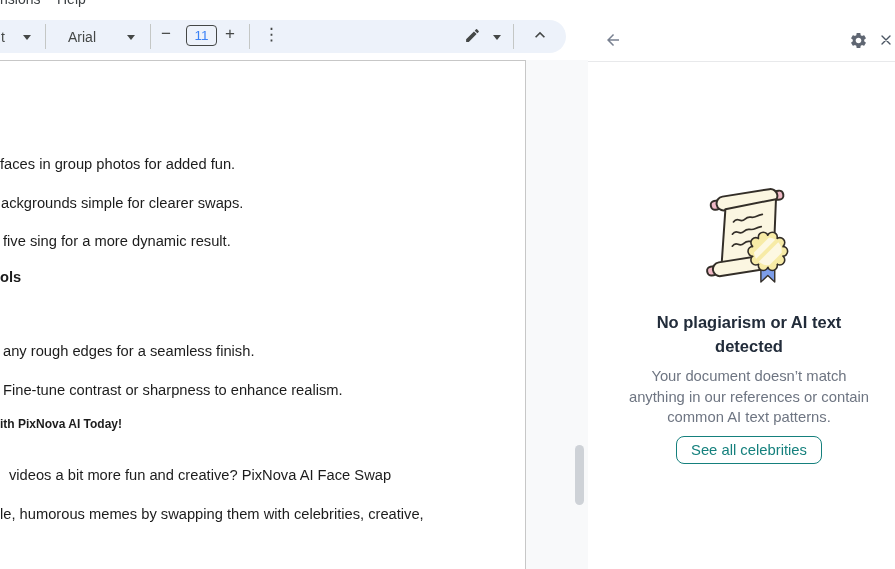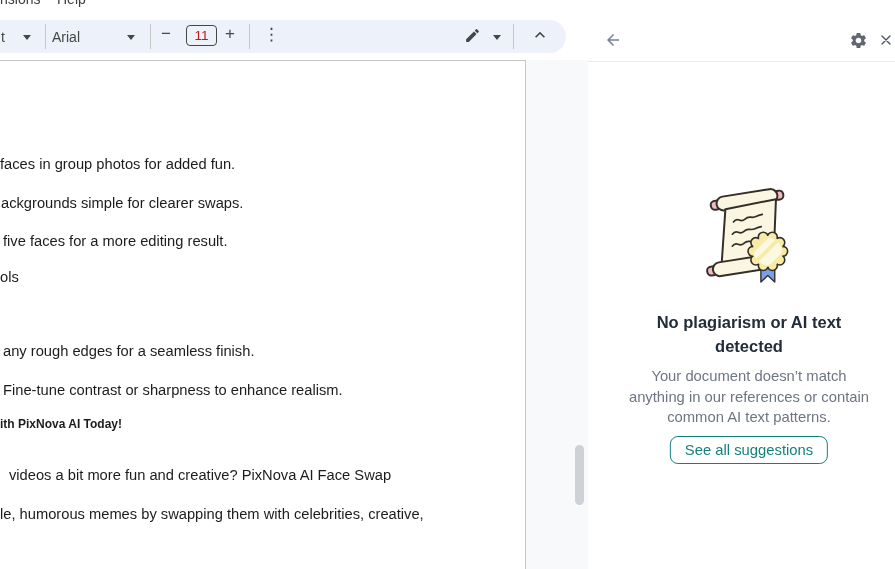--- a/index.html
+++ b/index.html
@@ -15,30 +15,30 @@
   #toolbar-strip{left:0;top:14px;width:588px;height:46px;background:#fff;}
   #toolbar-pill{position:absolute;left:-30px;top:6px;width:596px;height:33px;
                 background:#edf2fa;border-radius:26px;}
   .tb{position:absolute;color:#444746;}
   .tb-text{font-size:14px;top:15px;line-height:16px;}
   .caret{top:21px;width:0;height:0;border-left:4px solid transparent;
          border-right:4px solid transparent;border-top:5px solid #444746;}
   .tb-divider{top:10px;width:1px;height:25px;background:#c4c7c5;}
   .tb-sign{font-size:17px;top:10px;line-height:20px;cursor:default;}
   #font-size-box{left:186px;top:11px;width:29px;height:19px;border:1px solid #444746;
-                 border-radius:4px;text-align:center;font-size:13.5px;line-height:19px;color:#b91c1c;}
+                 border-radius:4px;text-align:center;font-size:13.5px;line-height:19px;color:#3b82f6;}
   #kebab{left:263px;top:9px;font-size:17px;line-height:24px;letter-spacing:0;}
   .tb-icon{top:13px;}
 
   
   #doc-canvas{left:0;top:60px;width:588px;height:509px;background:#f8f9fa;}
   #page{position:absolute;left:0;top:0;width:525px;height:509px;background:#fff;
         border-top:1px solid #c7c7c7;border-right:1px solid #c7c7c7;overflow:hidden;}
   .dline{position:absolute;white-space:nowrap;font-size:14.7px;color:#1c1c1c;}
-  .dline.b{font-weight:normal;}
+  .dline.b{font-weight:bold;}
   .dline.lg{font-weight:bold;font-size:12px;}
   #doc-scrollbar{left:575px;top:385px;width:9px;height:60px;background:#ced2d7;border-radius:5px;}
 
   
   #panel{left:588px;top:0;width:322px;height:569px;background:#fff;}
   #panel-header{position:absolute;left:0;top:0;width:100%;height:61px;background:#fff;
                 border-bottom:1px solid #e8e9eb;}
   #top-right-pill{position:absolute;left:178px;top:-7px;width:200px;height:13px;
                   border-radius:7px;background:#dbe2f8;}
   .icon-btn{position:absolute;cursor:pointer;display:flex;align-items:center;justify-content:center;}
@@ -68,21 +68,21 @@
   </div>
 
   <div id="toolbar-strip" class="abs">
     <div id="toolbar-pill"></div>
 
     <span class="tb tb-text" style="left:1px">t</span>
     <span class="tb caret" style="left:23px"></span>
 
     <span class="tb tb-divider" style="left:45px"></span>
 
-    <span class="tb tb-text" style="left:52px">Arial</span>
+    <span class="tb tb-text" style="left:68px">Arial</span>
     <span class="tb caret" style="left:127px"></span>
 
     <span class="tb tb-divider" style="left:150px"></span>
 
     <span class="tb tb-sign" style="left:161px">−</span>
     <span class="tb" id="font-size-box">11</span>
     <span class="tb tb-sign" style="left:225px">+</span>
 
     <span class="tb tb-divider" style="left:249px"></span>
 
@@ -101,21 +101,21 @@
       <svg width="20" height="20" viewBox="0 0 24 24" fill="#444746">
           <path d="M12 8l-6 6 1.41 1.41L12 10.83l4.59 4.58L18 14z"></path>
         </svg>
     </span>
   </div>
 
   <div id="doc-canvas" class="abs">
     <div id="page">
       <div class="dline" style="left:1px;top:134px">ackgrounds simple for clearer swaps.</div>
       <div class="dline" style="left:0;top:95px">faces in group photos for added fun.</div>
-      <div class="dline" style="left:3px;top:172px">five faces for a more editing result.</div>
+      <div class="dline" style="left:3px;top:172px">five sing for a more dynamic result.</div>
       <div class="dline b" style="left:0;top:208px">ols</div>
       <div class="dline" style="left:3px;top:282px">any rough edges for a seamless finish.</div>
       <div class="dline" style="left:3px;top:321px">Fine-tune contrast or sharpness to enhance realism.</div>
       <div class="dline lg" style="left:0;top:356px">ith PixNova AI Today!</div>
       <div class="dline" style="left:9px;top:406px">videos a bit more fun and creative? PixNova AI Face Swap</div>
       <div class="dline" style="left:0;top:445px">le, humorous memes by swapping them with celebrities, creative,</div>
     </div>
     <div id="doc-scrollbar" class="abs"></div>
   </div>
 
@@ -185,17 +185,17 @@
         <span style="display:block">No plagiarism or AI text</span>
         <span style="display:block">detected</span>
       </div>
 
       <div id="panel-body">
         <span style="display:block">Your document doesn’t match</span>
         <span style="display:block">anything in our references or contain</span>
         <span style="display:block">common AI text patterns.</span>
       </div>
 
-      <button id="suggestions-btn">See all suggestions</button>
+      <button id="suggestions-btn">See all celebrities</button>
     </div>
   </div>
 
 </div>
 
 </body></html>

